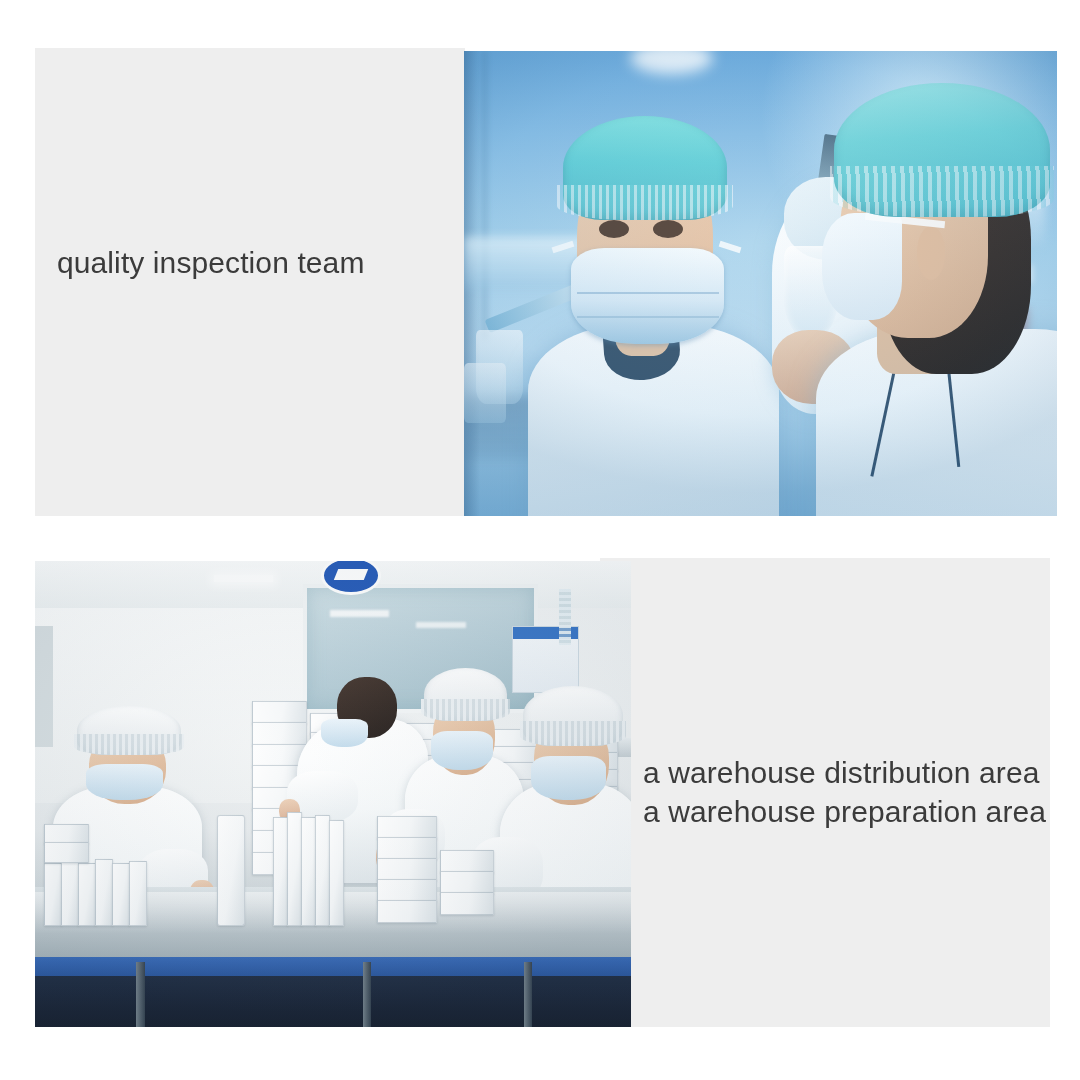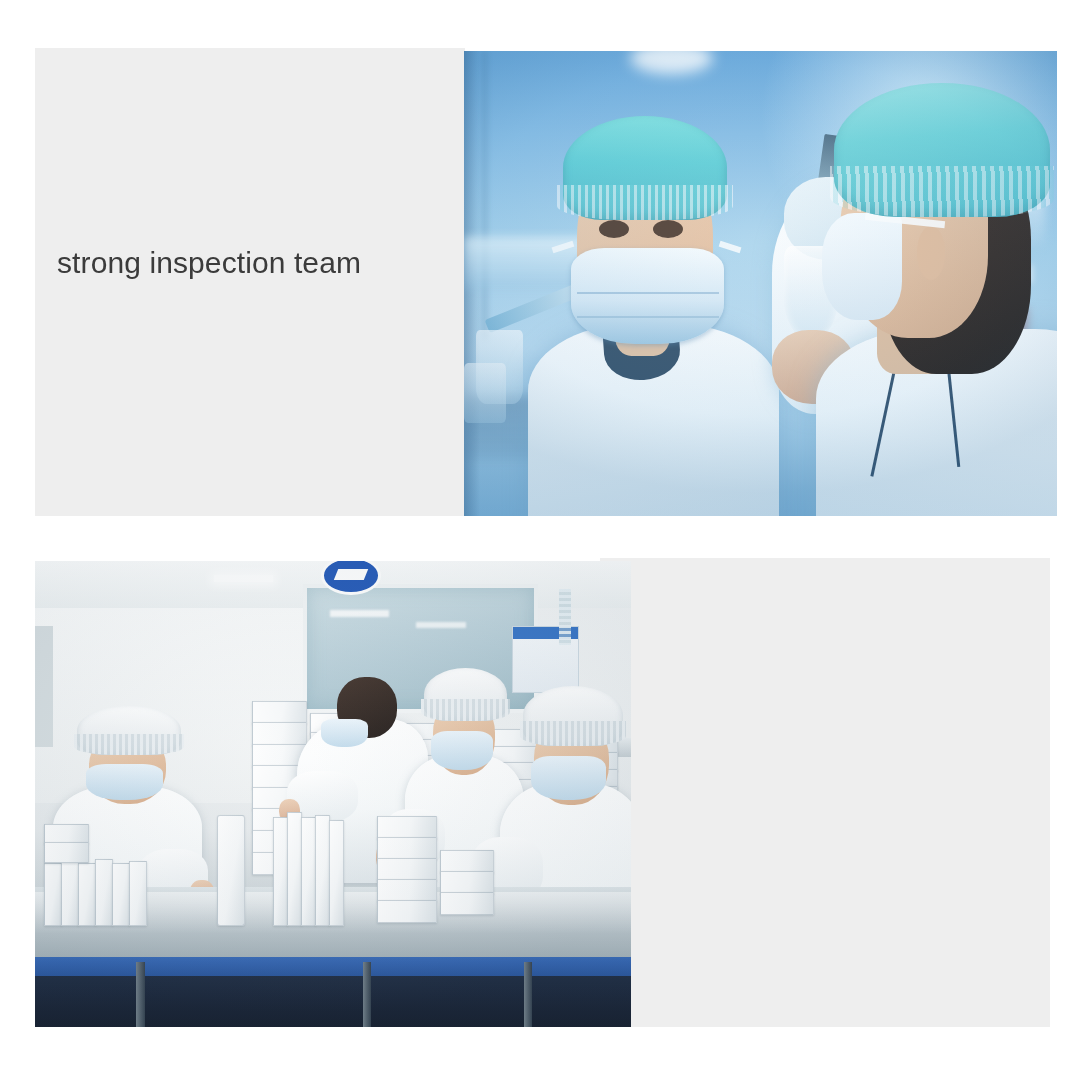--- a/index.html
+++ b/index.html
@@ -478,21 +478,21 @@
       <div class="ear"></div>
       <div class="mask"></div>
       <div class="mask-strap"></div>
       <div class="cap"></div>
     </div>
 
     <div class="soft-haze"></div>
   </div>
 
   <div class="caption" id="top-caption">
-    <span class="line">strong inspection team</span>
+    <span class="line">quality inspection team</span>
   </div>
 
   <div class="panel" id="bottom-panel"></div>
 
   <div class="photo" id="bottom-photo">
     <div class="p2-bg"></div>
     <div class="wall-left"></div>
     <div class="door-frame"></div>
     <div class="ceiling"></div>
     <div class="ceil-light cl1"></div>
@@ -633,14 +633,18 @@
       <div class="bx" style="left:6%;top:58%;width:40%;height:16%;"></div>
       <div class="bx" style="left:6%;top:74%;width:40%;height:16%;"></div>
       <div class="bx" style="left:50%;top:36%;width:36%;height:16%;"></div>
       <div class="bx" style="left:50%;top:52%;width:36%;height:16%;"></div>
       <div class="bx" style="left:50%;top:68%;width:36%;height:16%;"></div>
     </div>
 
     <div class="grain"></div>
   </div>
 
+  <div class="caption" id="bottom-caption">
+    <span class="line">a warehouse distribution area</span>
+    <span class="line">a warehouse preparation area</span>
+  </div>
 
 </div>
 
 </body></html>

